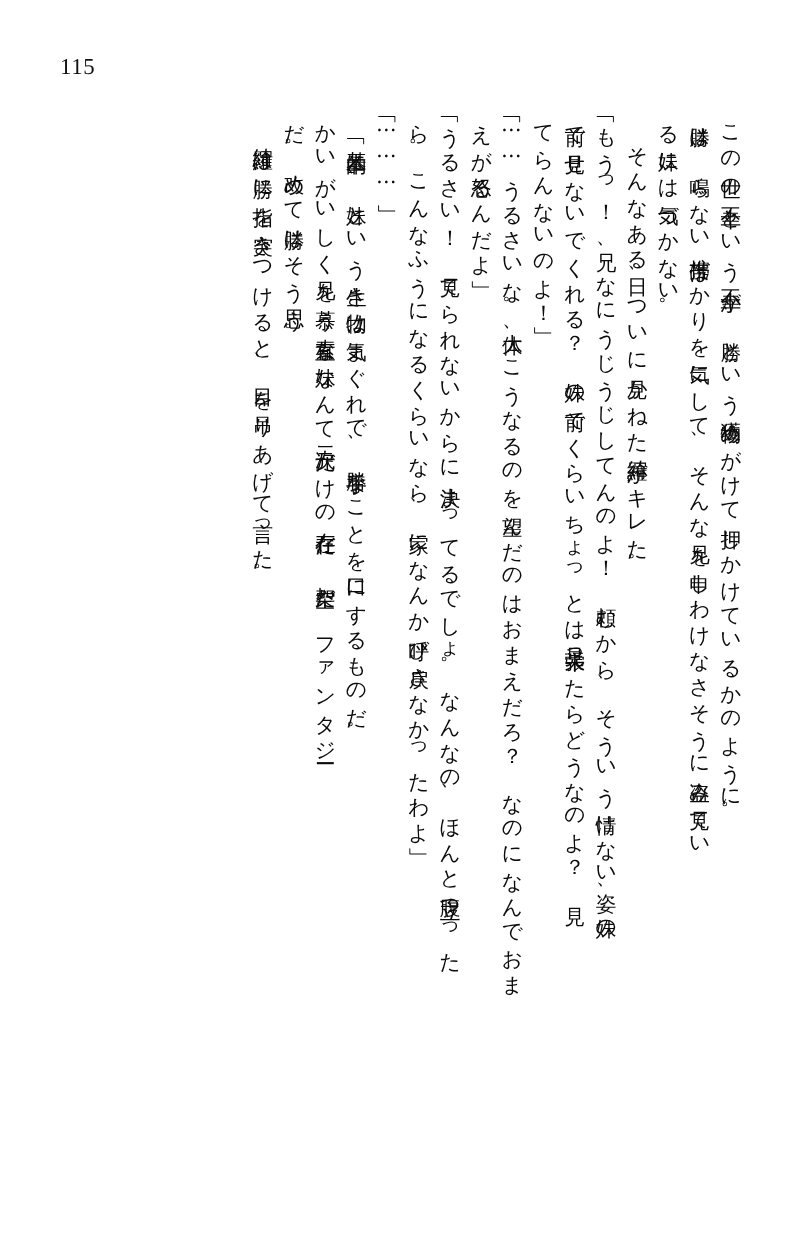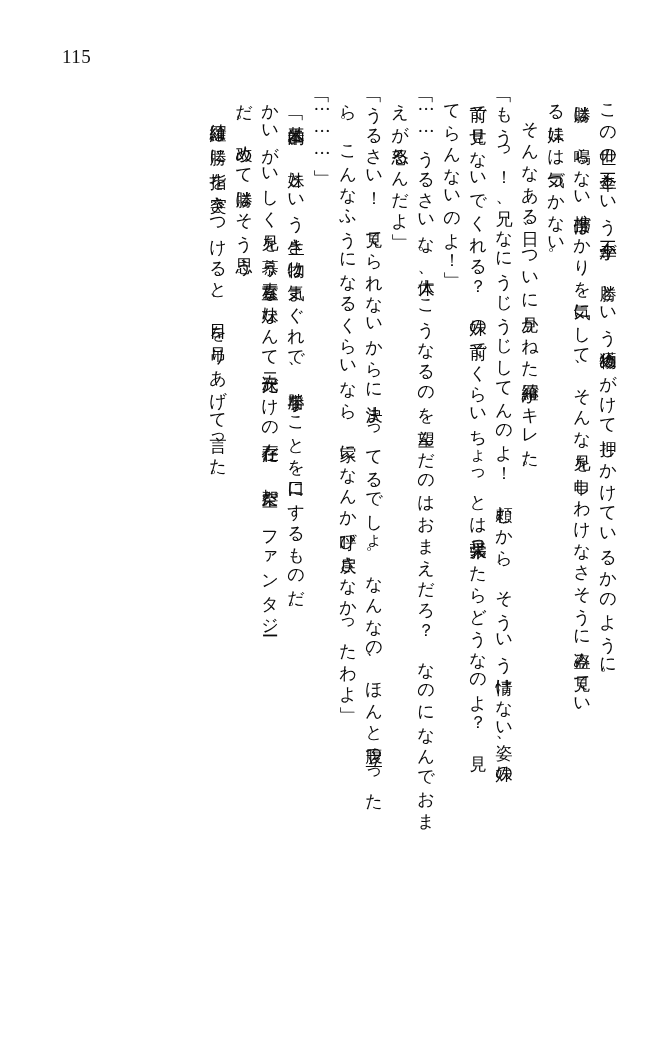--- a/index.html
+++ b/index.html
@@ -19,21 +19,21 @@
     position: absolute;
     left: 0;
     top: 0;
     width: 668px;
     height: 1050px;
     background: #ffffff;
   }
   
   #page-number {
     position: absolute;
-    left: 62px;
+    left: 50px;
     top: 46px;
     font-size: 19px;
     font-family: "Liberation Serif", "DejaVu Serif", serif;
     letter-spacing: 0.5px;
     color: #111111;
     text-align: right;
   }
   
   #text-block {
     position: absolute;

